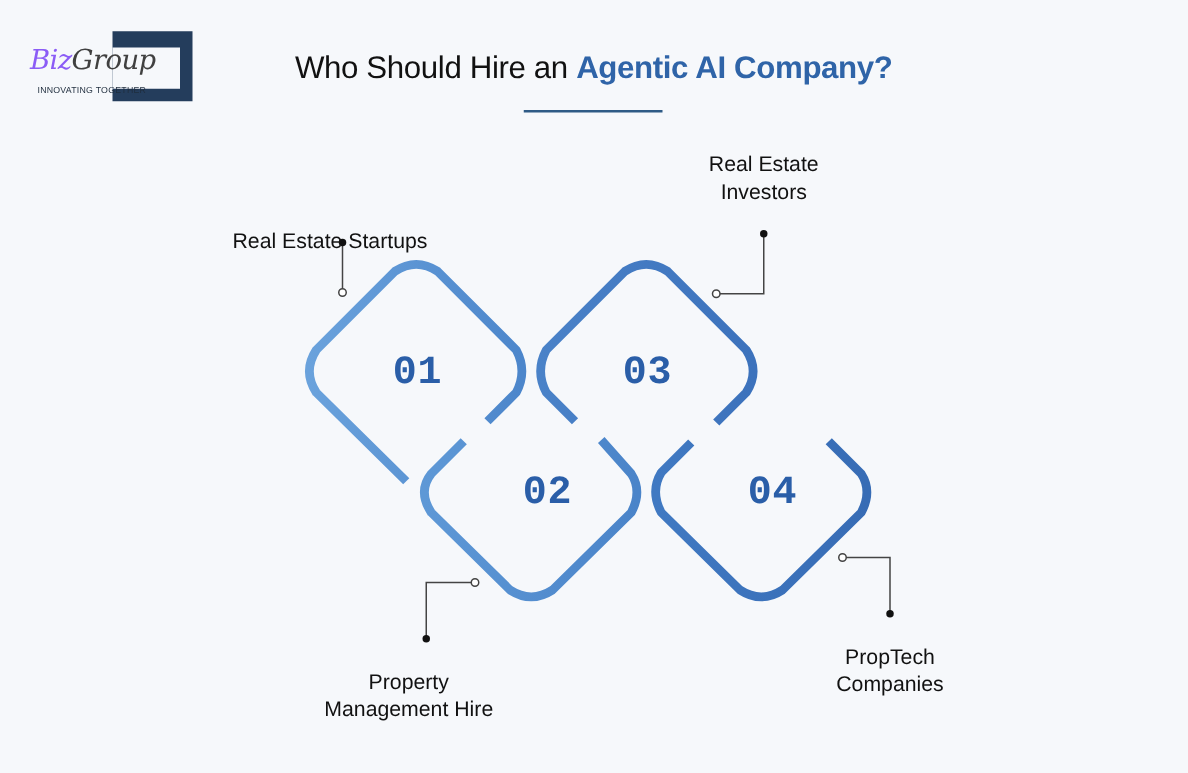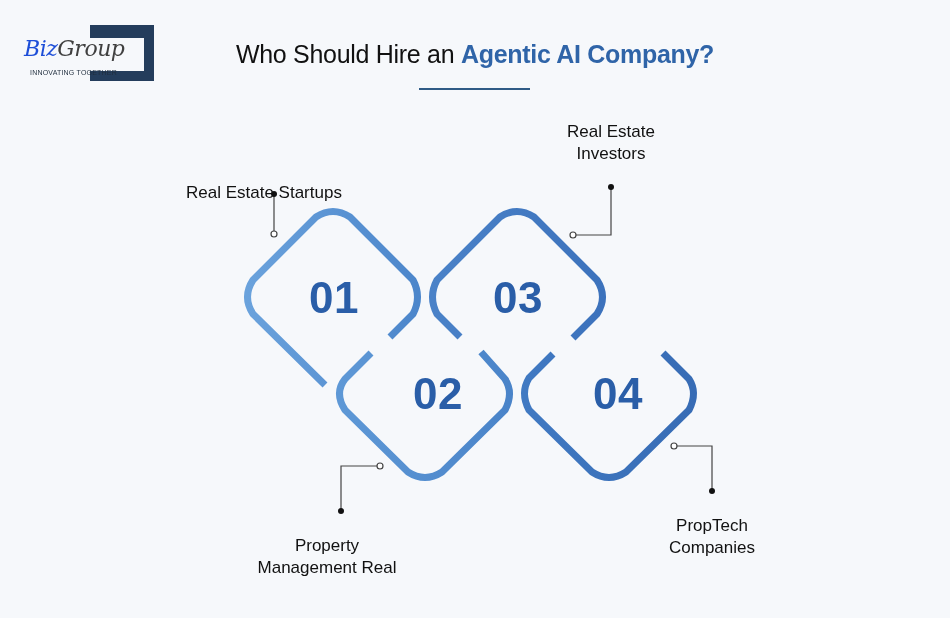--- a/index.html
+++ b/index.html
@@ -17,21 +17,21 @@
   .logo-frame-inner {
     position: absolute; left: 66px; top: 14px; width: 54px; height: 33px;
     background: #f6f8fb;
   }
   .logo-text {
     position: absolute; left: 0; top: 14px;
     font-family: "DejaVu Serif", "Liberation Serif", serif;
     font-style: italic; font-size: 22px; letter-spacing: -0.5px;
     white-space: nowrap; line-height: 1;
   }
-  .logo-text .biz { color: #1d4ed8; }
+  .logo-text .biz { color: #8b5cf6; }
   .logo-text .grp { color: #404040; }
   .logo-tag {
     position: absolute; left: 6px; top: 45px;
     font-family: "Liberation Sans", sans-serif; font-size: 7px;
     color: #1f2d3d; letter-spacing: 0.2px; white-space: nowrap;
   }
   .title {
     position: absolute; left: 0; top: 40px; width: 950px; text-align: center;
     font-family: "Liberation Sans", sans-serif;
     font-size: 25px; font-weight: 500; color: #111;
@@ -41,22 +41,22 @@
   .title-rule {
     position: absolute; left: 419px; top: 88px; width: 111px; height: 2px;
     background: #2f5b86;
   }
   .label {
     position: absolute; font-family: "Liberation Sans", sans-serif;
     font-size: 17px; color: #111; text-align: center; line-height: 22px;
     white-space: nowrap;
   }
   .num {
-    position: absolute; font-family: Liberation Sans, sans-serif;
-    font-size: 44px; font-weight: 700; color: #2a5ea8; letter-spacing: 0.5px;
+    position: absolute; font-family: Liberation Mono, monospace;
+    font-size: 32px; font-weight: 700; color: #2a5ea8; letter-spacing: 0.5px;
     transform: translate(-50%, -50%);
   }
   svg.diagram { position: absolute; left: 0; top: 0; }
 </style>
 </head>
 <body>
 
 <div class="logo">
   <div class="logo-frame"></div>
   <div class="logo-frame-inner"></div>
@@ -130,18 +130,18 @@
 
 <div class="label" style="left:186px; top:150px;margin-top:32px;">
   <div>Real Estate Startups</div>
 </div>
 <div class="label" style="left:560px; top:121px; width:102px;">
   <div>Real Estate</div>
   <div>Investors</div>
 </div>
 <div class="label" style="left:236px; top:535px; width:182px;">
   <div>Property</div>
-  <div>Management Real</div>
+  <div>Management Hire</div>
 </div>
 <div class="label" style="left:652px; top:515px; width:120px;">
   <div>PropTech</div>
   <div>Companies</div>
 </div>
 
 </body></html>

